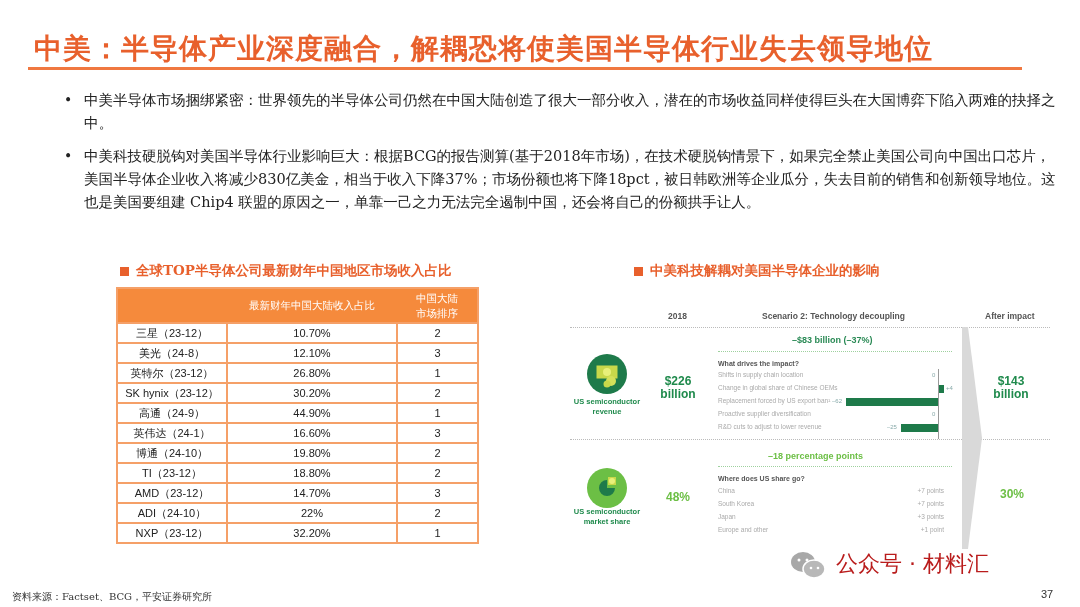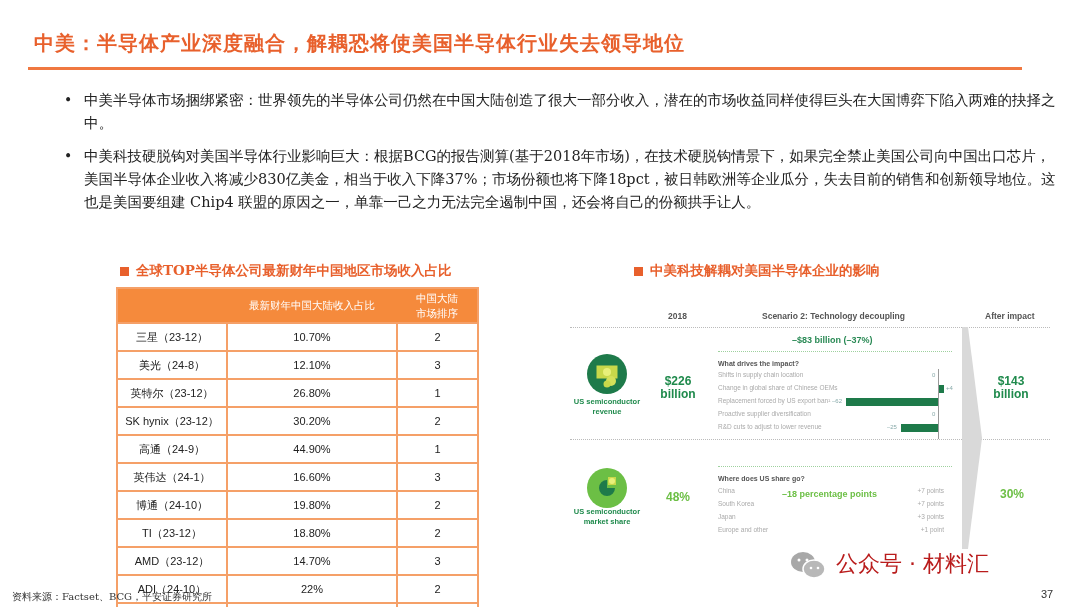--- a/index.html
+++ b/index.html
@@ -1,21 +1,21 @@
 <!DOCTYPE html>
 <html><head>
 <meta charset="utf-8">
 <style>
   * { box-sizing: border-box; margin: 0; padding: 0; }
   html, body { width: 1080px; height: 607px; background: #ffffff; overflow: hidden; }
   body { position: relative; font-family: "DejaVu Sans", sans-serif; color: #222; }
 
   .title {
     position: absolute; left: 34px; top: 30px;
-    font-family: "DejaVu Serif", serif; font-size: 20px; font-weight: bold;
+    font-family: "DejaVu Serif", serif; font-size: 28px; font-weight: bold;
     color: #e8602c; letter-spacing: 1px;
   }
   .title-rule {
     position: absolute; left: 28px; top: 67px; width: 994px; height: 3px; background: #f07840;
   }
 
   .bullets { position: absolute; left: 64px; top: 89px; width: 1000px; }
   .bullet { position: relative; padding-left: 20px; font-size: 14.5px; line-height: 23px; color: #222; margin-bottom: 10px; font-family: "DejaVu Serif", serif; }
   .bullet::before { content: "•"; position: absolute; left: 0; top: 0; font-size: 14px; }
 
@@ -24,21 +24,21 @@
     font-family: "DejaVu Serif", serif; display: flex; align-items: center;
   }
   .section-head .sq { display: inline-block; width: 9px; height: 9px; background: #e8602c; margin-right: 7px; }
 
   
   .tbl {
     position: absolute; left: 116px; top: 287px; width: 363px;
     border-collapse: collapse; font-size: 11px; color: #222;
   }
   .tbl th { background: #f58a3c; color: #fff; font-weight: normal; font-family: "DejaVu Serif", serif; font-size: 10.5px; line-height: 15px; height: 35px; }
-  .tbl td { border: 2px solid #f5a068; height: 28px; text-align: center; padding: 0 4px; font-family: "Liberation Sans", sans-serif; font-size: 11px; }
+  .tbl td { border: 2px solid #f5a068; height: 20px; text-align: center; padding: 0 4px; font-family: "Liberation Sans", sans-serif; font-size: 11px; }
   .tbl tr.body-row td:first-child { width: 110px; }
   .tbl tr.body-row td:nth-child(2) { width: 170px; }
   .tbl { border: 2px solid #f5a068; }
 
   .source { position: absolute; left: 12px; top: 590px; font-size: 10px; color: #333; font-family: "DejaVu Serif", serif; }
   .page-num { position: absolute; left: 1041px; top: 588px; font-size: 11px; color: #333; font-family: "Liberation Sans", sans-serif; }
 
   
   .chart { position: absolute; left: 570px; top: 305px; width: 495px; height: 245px; font-family: "Liberation Sans", sans-serif; }
   .ch-col-head { position: absolute; top: 6px; font-size: 8.5px; font-weight: bold; color: #555; }
@@ -204,21 +204,21 @@
       <path d="M20 12 A8 8 0 1 0 28 20 L20 20 Z" fill="#1e7a4a"></path>
       <rect x="21" y="9" width="8" height="8" fill="#c8d84a"></rect>
       <circle cx="25" cy="13" r="3" fill="#e8f07a"></circle>
     </svg>
   </div>
   <div class="icon-label" style="left:0; top:202px; width:74px;">
     <div>US semiconductor</div>
     <div>market share</div>
   </div>
   <div class="big-val lg" style="left:90px; top:186px; width:36px;">48%</div>
-  <div class="subhead lg" style="left:212px; top:146px;margin-top:38px;">–18 percentage points</div>
+  <div class="subhead lg" style="left:198px; top:146px;">–18 percentage points</div>
   <div class="dotline green" style="left:148px; top:161px; width:234px;"></div>
   <div class="drv-title" style="left:148px; top:170px;">Where does US share go?</div>
   <div id="shares">
       <div class="drv-row" style="left: 148px; top: 182px;">China</div>
       <div class="share-val" style="left: 330px; width: 44px; top: 182px;">+7 points</div>
       <div class="drv-row" style="left: 148px; top: 195px;">South Korea</div>
       <div class="share-val" style="left: 330px; width: 44px; top: 195px;">+7 points</div>
       <div class="drv-row" style="left: 148px; top: 208px;">Japan</div>
       <div class="share-val" style="left: 330px; width: 44px; top: 208px;">+3 points</div>
       <div class="drv-row" style="left: 148px; top: 221px;">Europe and other</div>

